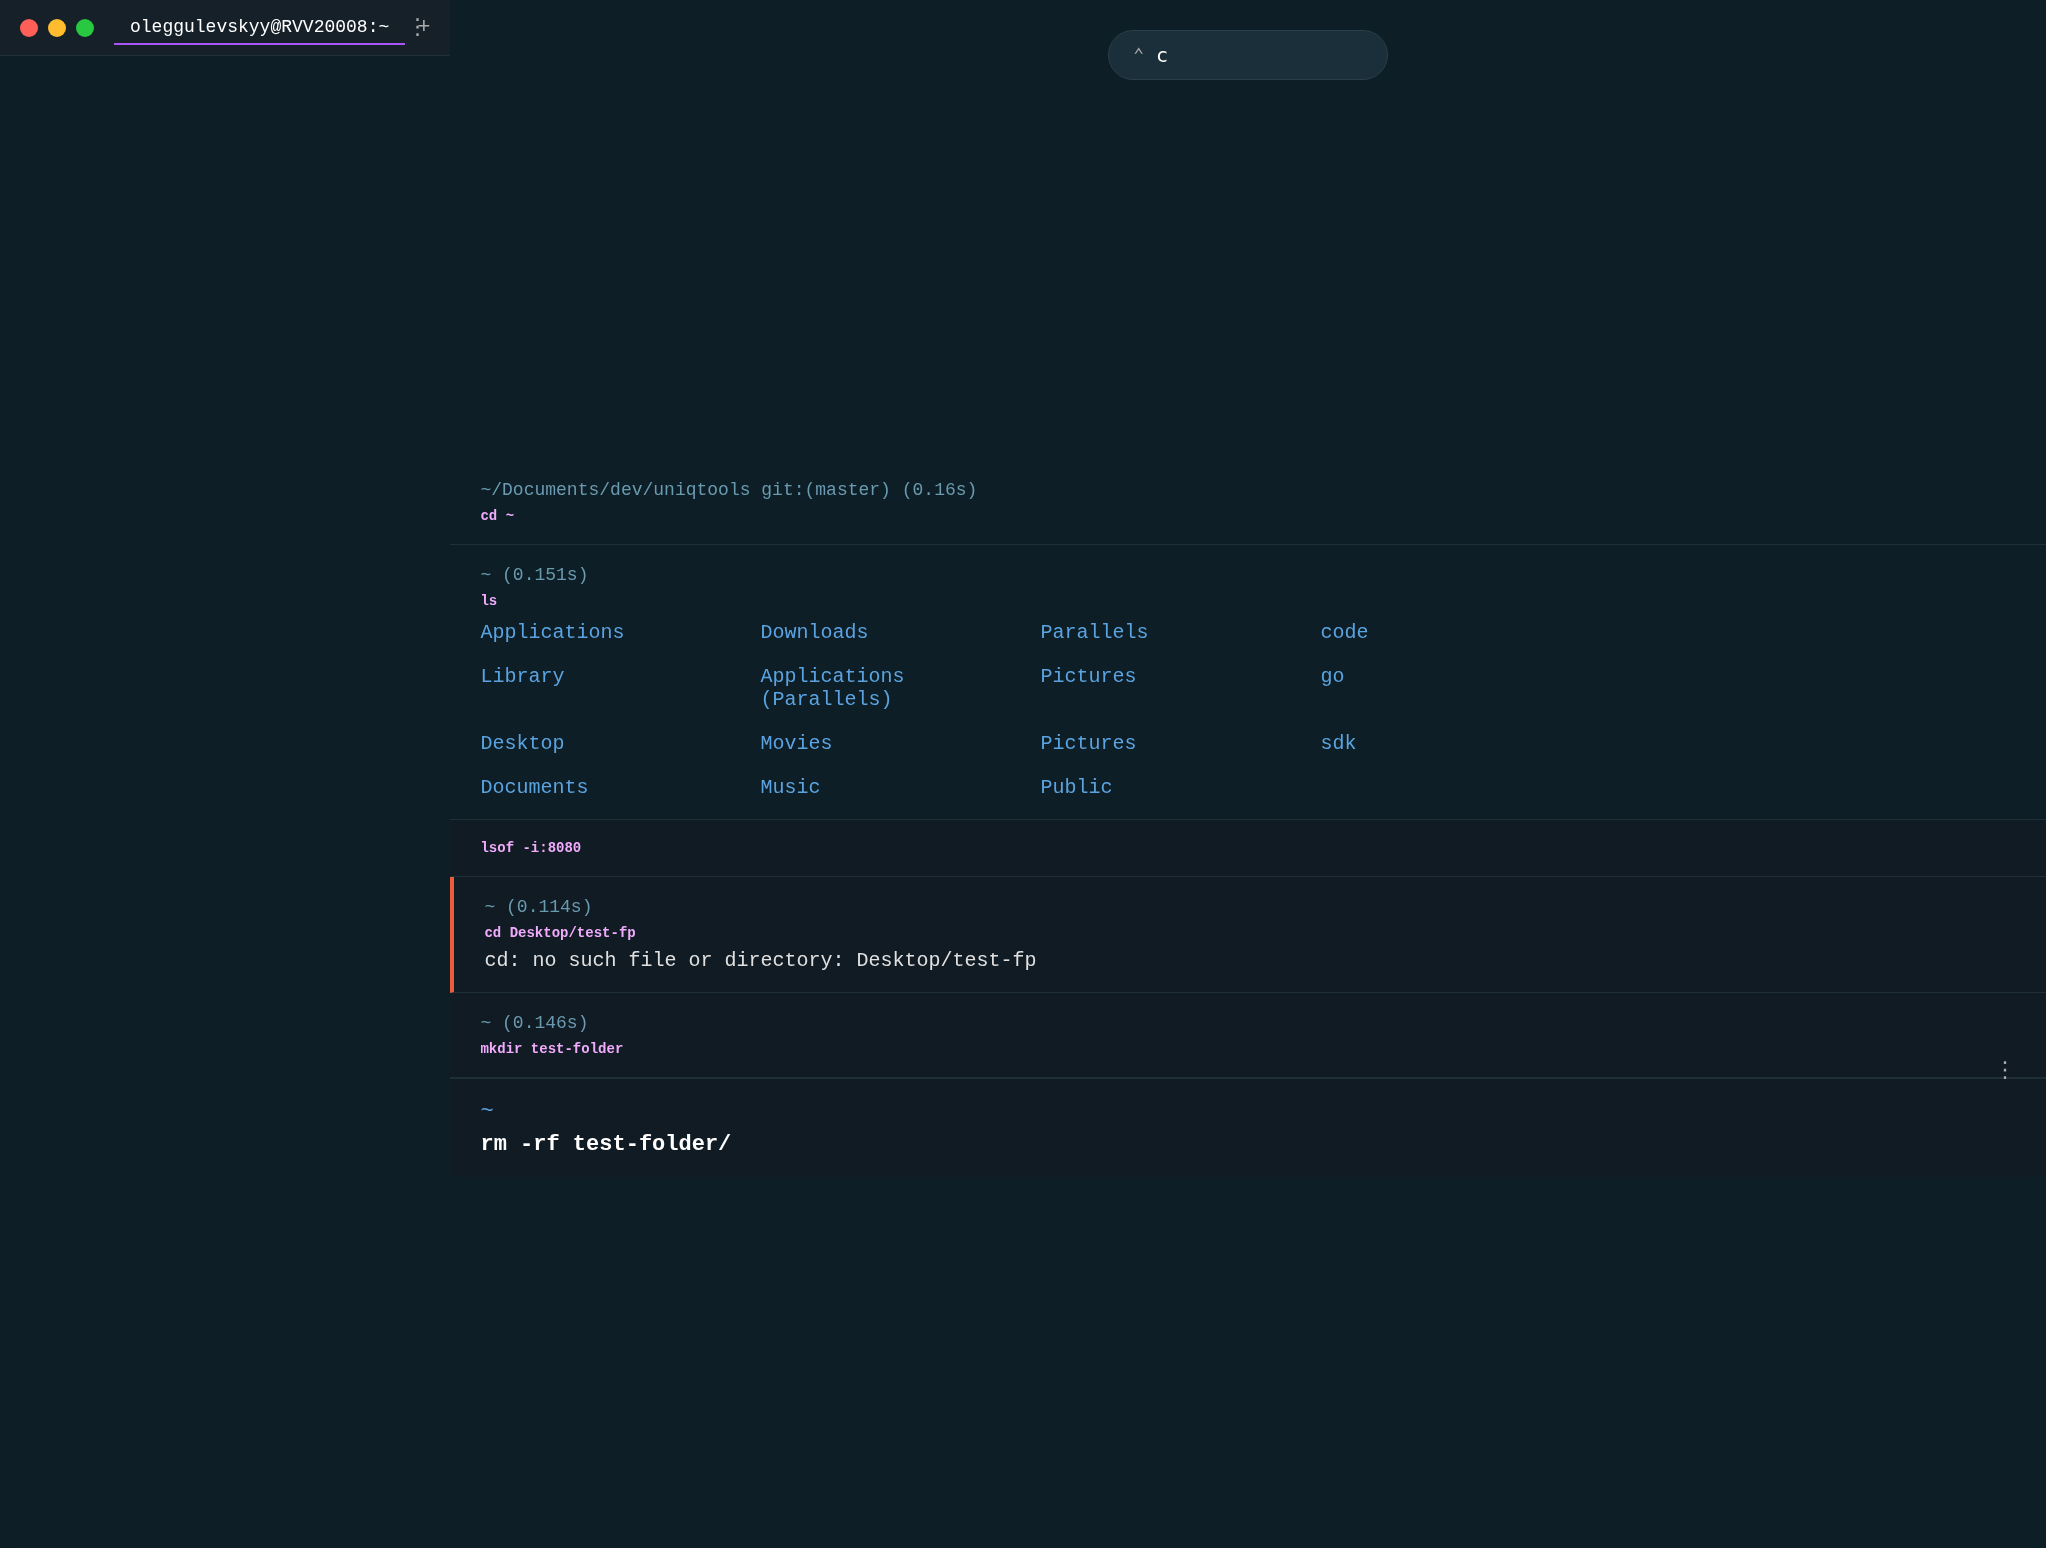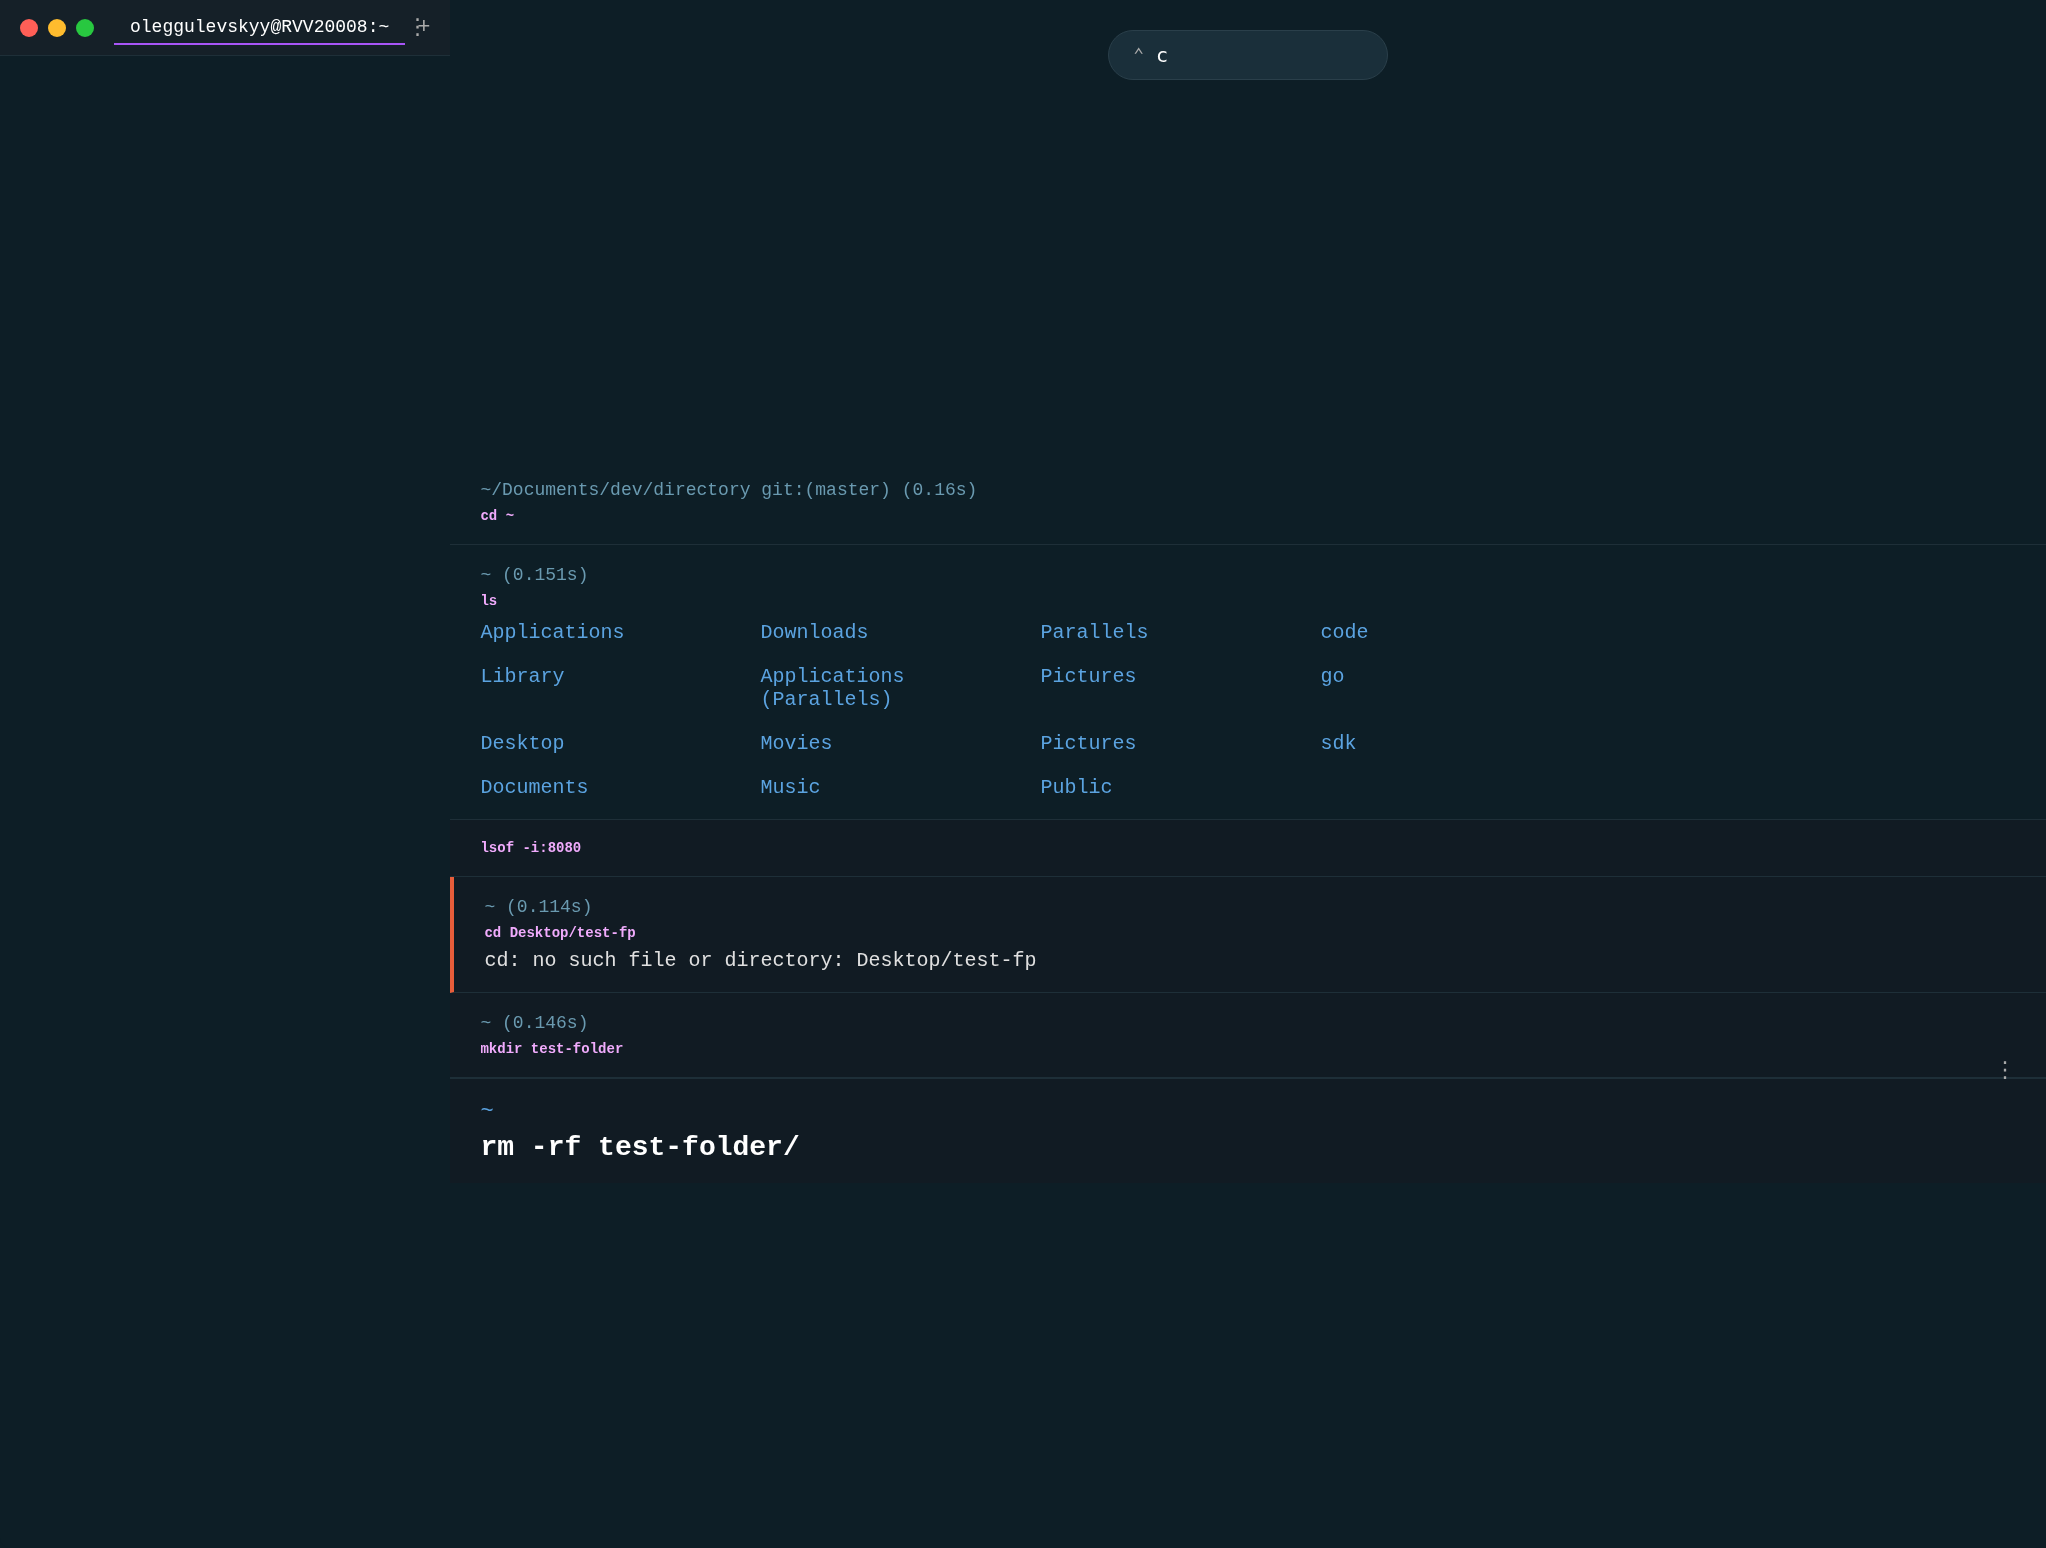--- a/index.html
+++ b/index.html
@@ -222,21 +222,21 @@
     <div class="search-area">
       <div class="search-bar">
         <span class="search-chevron">⌃</span>
         <span class="search-input-text">c</span>
       </div>
     </div>
 
     <div class="upper-section"></div>
 
     <div class="cmd-block">
-      <div class="cmd-meta">~/Documents/dev/directory git:(master) (0.16s)</div>
+      <div class="cmd-meta">~/Documents/dev/uniqtools git:(master) (0.16s)</div>
       <div class="cmd-text">cd ~</div>
     </div>
 
     <div class="cmd-block">
       <div class="cmd-meta">~ (0.151s)</div>
       <div class="cmd-text">ls</div>
 
       <div class="ls-grid">
         <span class="ls-item">Applications</span>
         <span class="ls-item">Downloads</span>
@@ -273,17 +273,17 @@
     <div class="cmd-block-relative">
       <div class="cmd-meta">~ (0.146s)</div>
       <div class="cmd-text">mkdir test-folder</div>
       <div class="options-icon">⋮</div>
     </div>
 
     <div class="separator-line"></div>
 
     <div style="padding: 20px 30px; background: #111b23;">
       <div style="color: #5ba3e0; font-size: 22px; margin-bottom: 8px;">~</div>
-      <div style="color: #ffffff; font-size: 28px; font-weight: bold;">rm -rf test-folder/</div>
+      <div style="color: #ffffff; font-size: 22px; font-weight: bold;">rm -rf test-folder/</div>
     </div>
 
   </div>
 </div>
 
 </body></html>

